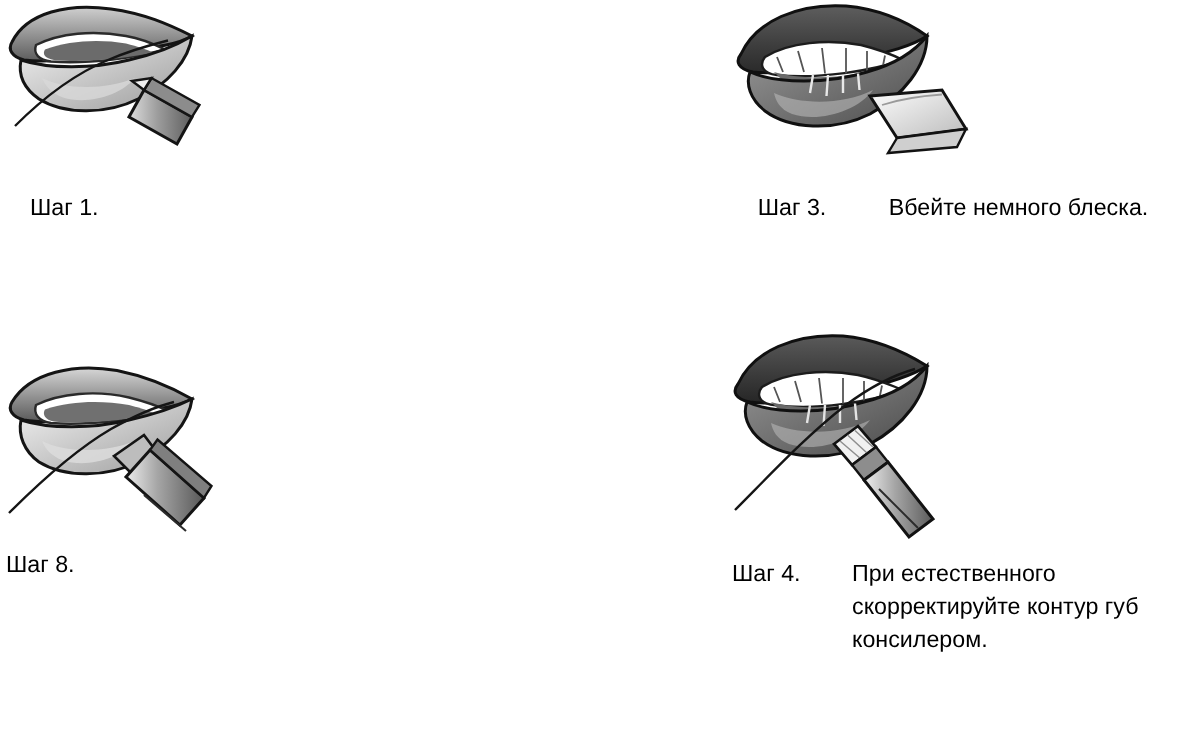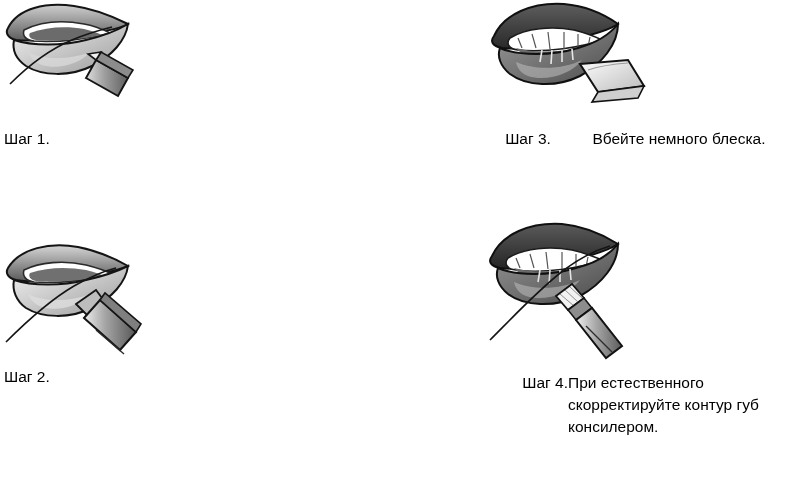--- a/index.html
+++ b/index.html
@@ -43,29 +43,29 @@
   #block-1 { left: 0px;   top: 0px;   width: 380px; }
   #block-2 { left: 0px;   top: 238px; width: 380px; }
   #block-3 { left: 460px; top: 0px;   width: 330px; }
   #block-4 { left: 460px; top: 222px; width: 330px; }
 
   #block-1 .art { height: 128px; }
   #block-2 .art { height: 128px; }
   #block-3 .art { height: 128px; }
   #block-4 .art { height: 150px; }
 
-  #block-1 .caption { padding-left: 4px; }
+  #block-1 .caption { padding-left: 20px; }
   #block-2 .caption { padding-left: 4px; }
   #block-3 .caption { padding-left: 28px; text-align: center; }
   #block-4 .caption { padding-left: 28px; }
 
   #block-1 .step-label { width: 78px; }
   #block-2 .step-label { width: 78px; }
   #block-3 .step-label { width: 80px; }
-  #block-4 .step-label { width: 80px; text-align: right; }
+  #block-4 .step-label { width: 80px; }
 
   svg { display: block; }
 </style>
 </head>
 <body>
 
 <div class="sheet">
 
   <div class="step-block" id="block-1">
     <div class="art">
@@ -138,21 +138,21 @@
         <path d="M76 66 L 96 52 L 108 68 L 92 82 Z" fill="#bdbdbd" stroke="#141414" stroke-width="1.8"></path>
 
         <path d="M84 80 L 120 112 L 136 94 L 100 62 Z" fill="url(#g2c)" stroke="#141414" stroke-width="2"></path>
         <path d="M100 62 L 136 94 L 141 86 L 105 55 Z" fill="#7f7f7f" stroke="#141414" stroke-width="1.6"></path>
         <path d="M96 92 L 124 116" fill="none" stroke="#2b2b2b" stroke-width="1.4"></path>
 
         <path d="M6 104 C 26 84, 50 62, 74 48 C 90 39, 104 33, 116 30" fill="none" stroke="#151515" stroke-width="1.6"></path>
       </svg>
     </div>
     <div class="caption">
-      <span class="step-label">Шаг 2.</span>
+      <span class="step-label">Шаг 8.</span>
     </div>
   </div>
 
   <div class="step-block" id="block-3">
     <div class="art">
       <svg width="220" height="128" viewBox="0 0 220 128">
         <defs>
           <linearGradient id="g3a" x1="0" y1="0" x2="0" y2="1">
             <stop offset="0%" stop-color="#5e5e5e"></stop>
             <stop offset="60%" stop-color="#3d3d3d"></stop>

